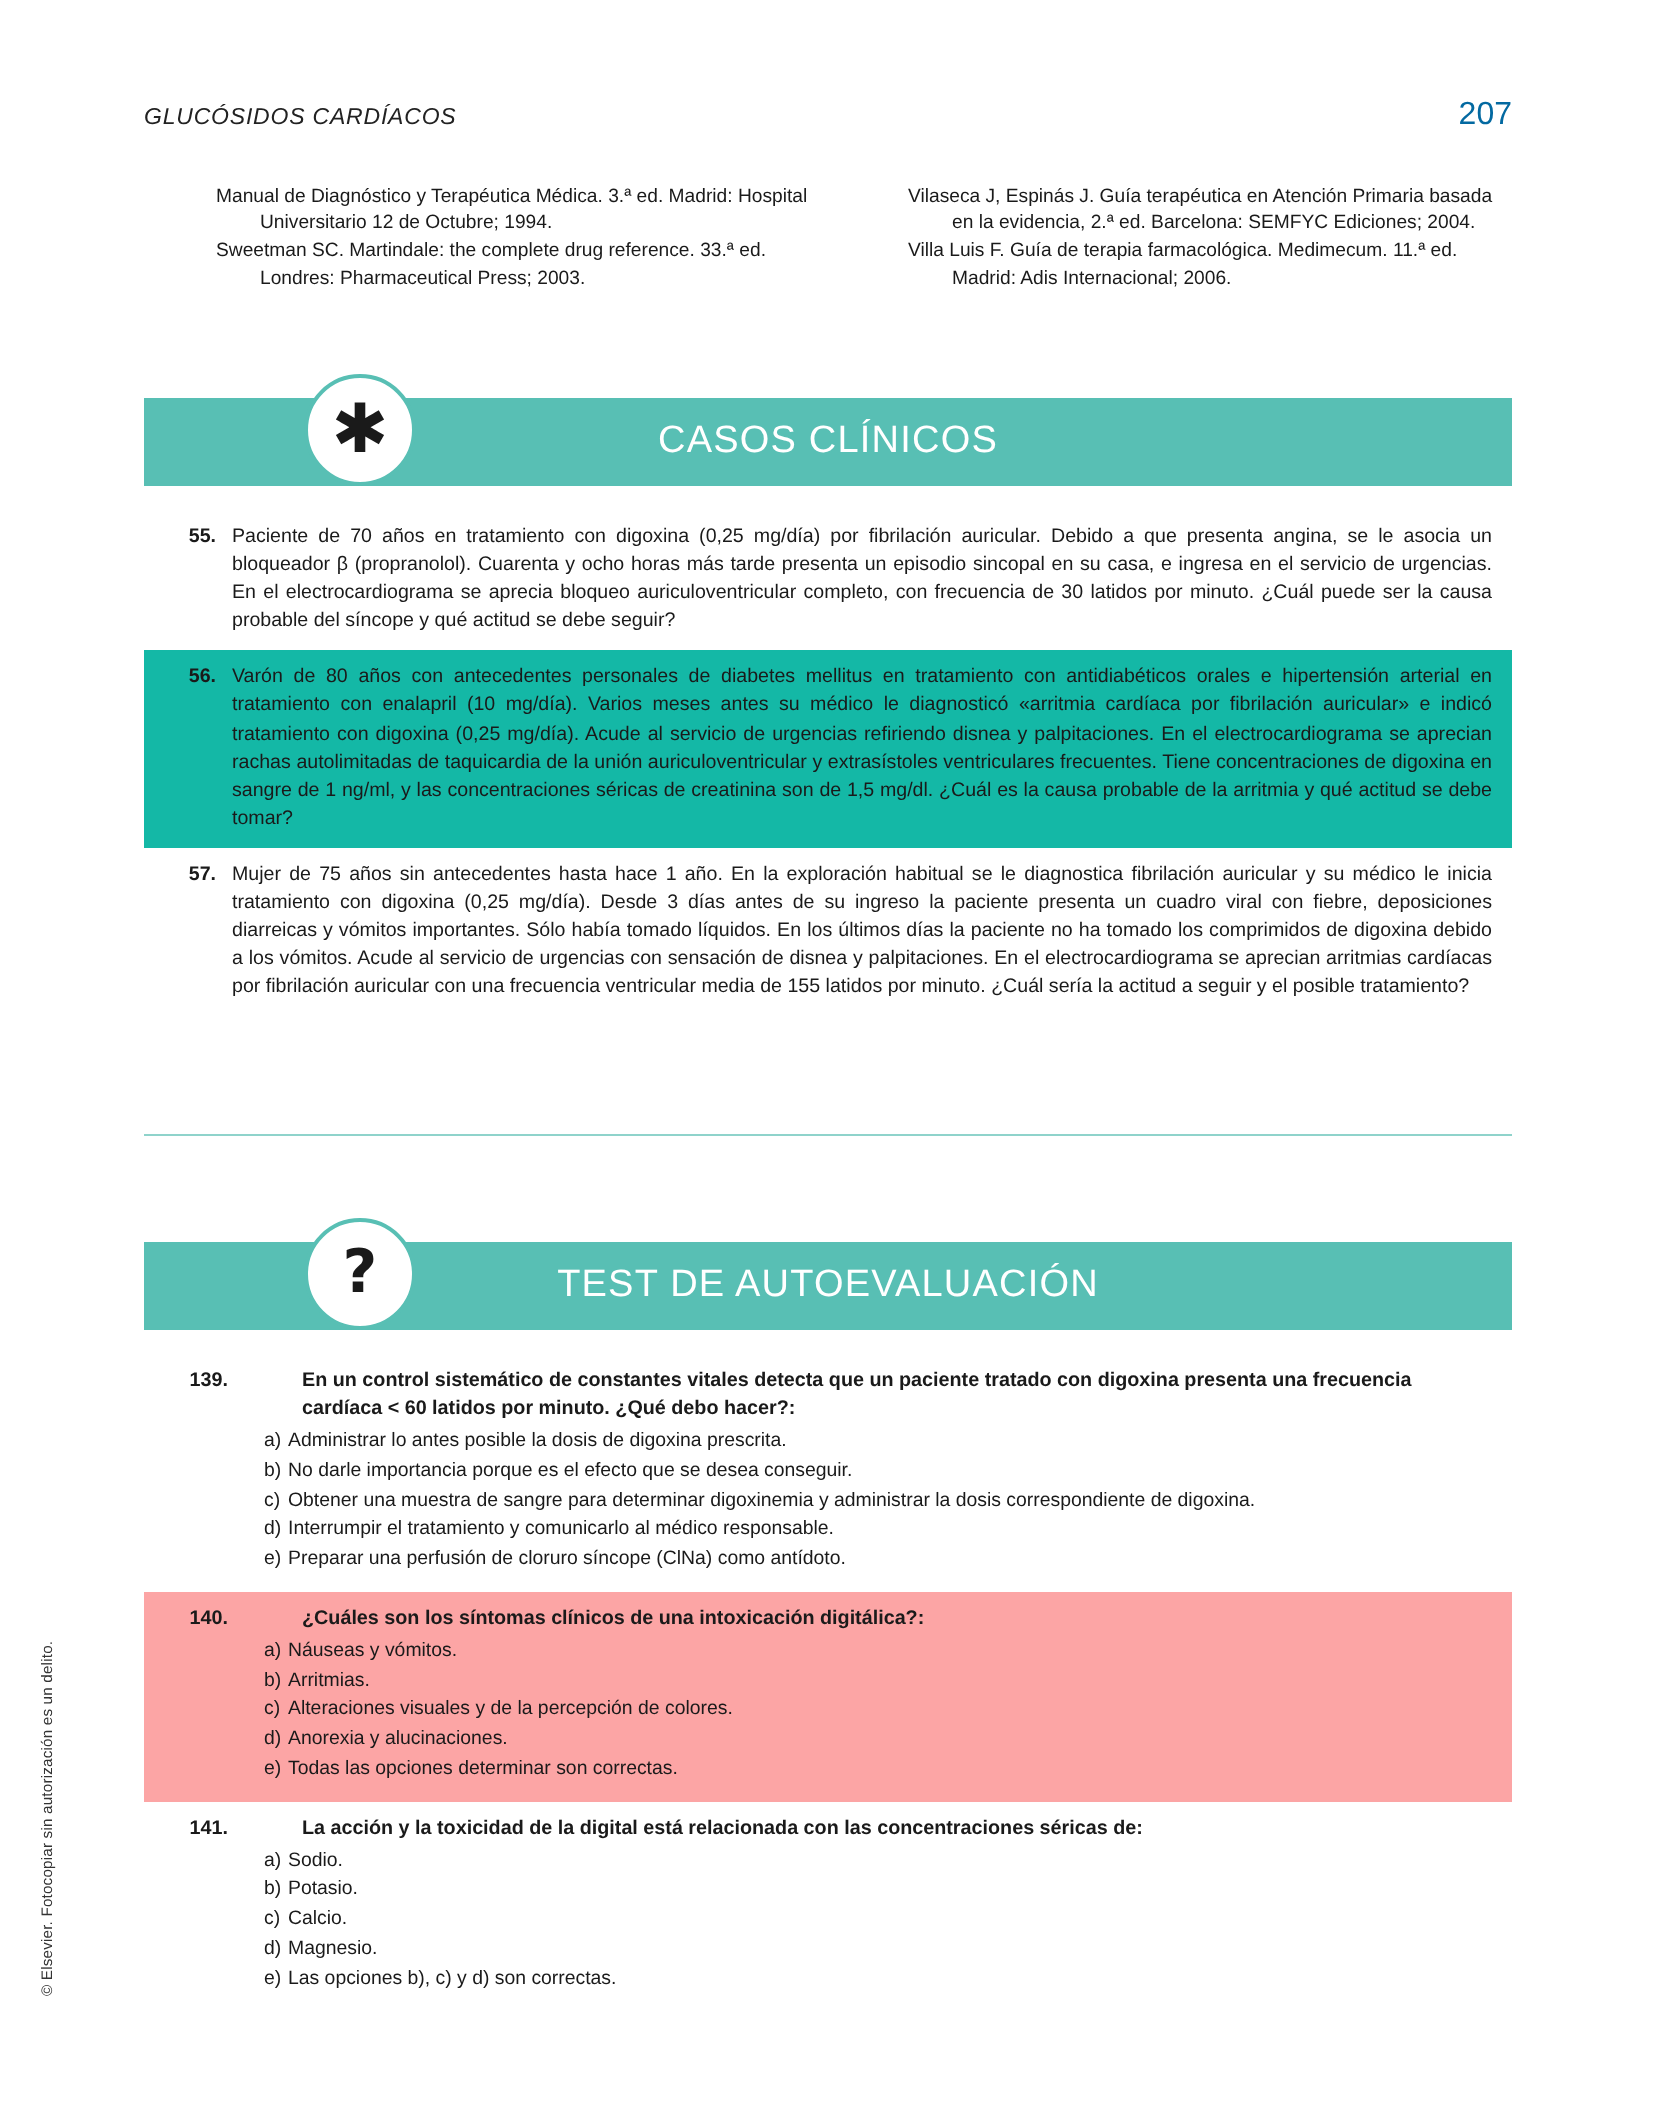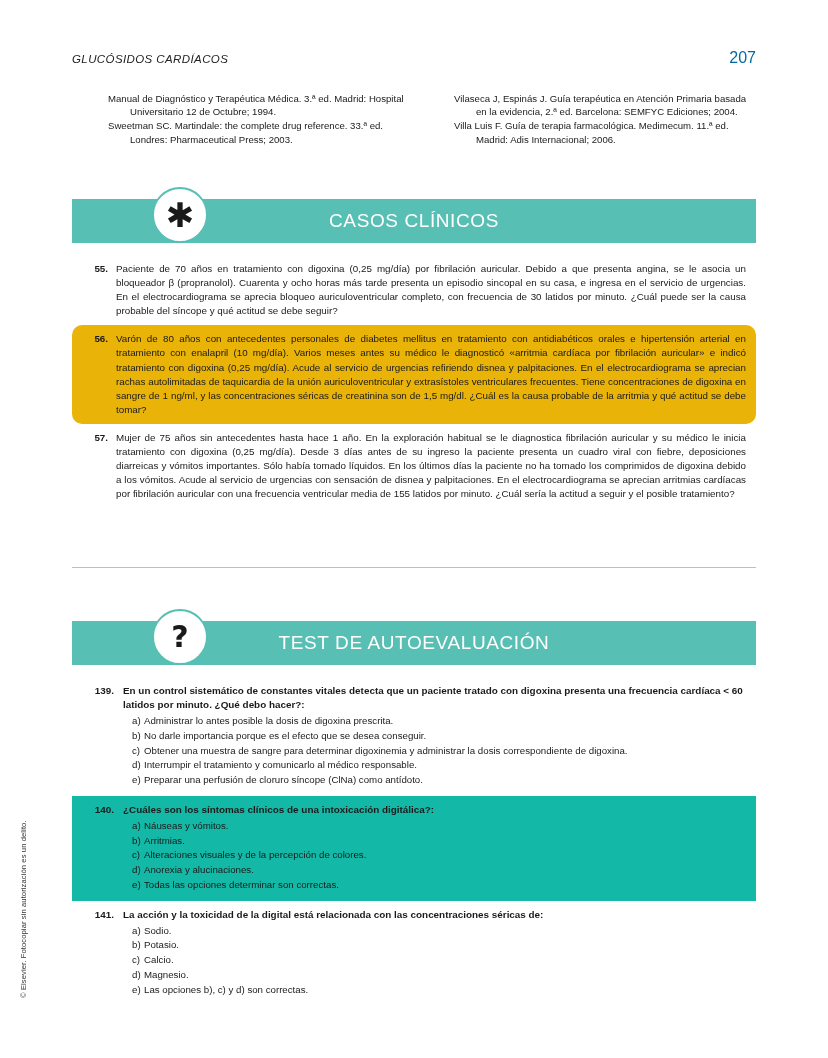--- a/index.html
+++ b/index.html
@@ -116,21 +116,21 @@
     left: 72px;
     right: 72px;
   }
   .case {
     display: flex;
     font-size: 9.8px;
     line-height: 1.44;
     padding: 7px 10px 7px 10px;
     box-sizing: border-box;
   }
-  .case.shaded { background: #eab308; border-radius: 10px; }
+  .case.shaded { background: #14b8a6; }
   .case .num {
     font-weight: bold;
     width: 26px;
     flex: 0 0 26px;
     text-align: right;
     padding-right: 8px;
     box-sizing: content-box;
   }
   .case .body {
     flex: 1;
@@ -150,26 +150,27 @@
   .quiz {
     position: absolute;
     top: 677px;
     left: 72px;
     right: 72px;
   }
   .q {
     padding: 7px 10px 8px 10px;
     box-sizing: border-box;
   }
-  .q.shaded { background: #14b8a6; }
+  .q.shaded { background: #fca5a5; }
   .q-head {
     display: flex;
     font-size: 9.9px;
     line-height: 1.42;
     font-weight: bold;
+    gap: 28px;
   }
   .q-head .num {
     width: 32px;
     flex: 0 0 32px;
     text-align: right;
     padding-right: 9px;
     box-sizing: content-box;
   }
   .q-head .text { flex: 1; }
   .opts {

